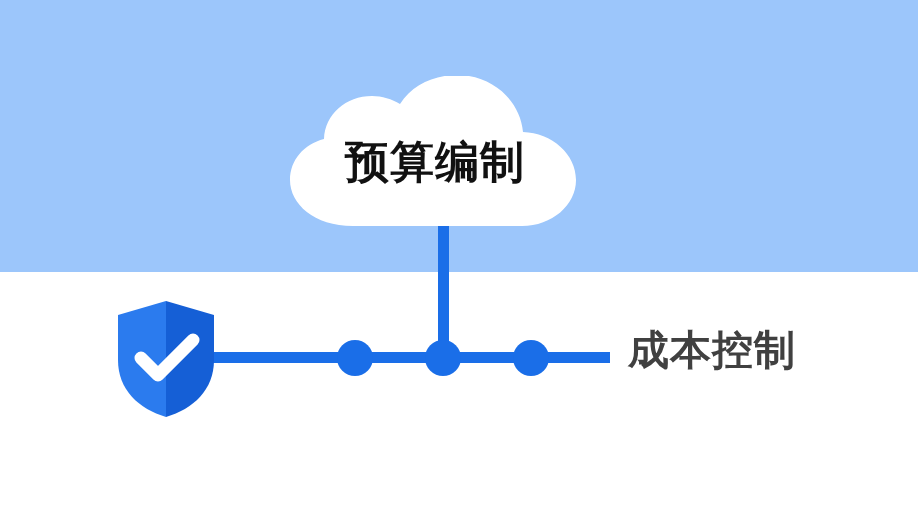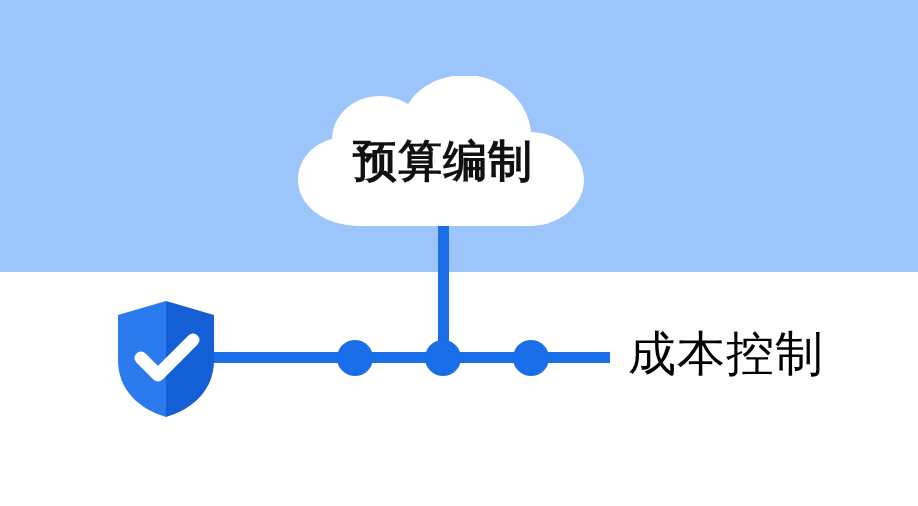--- a/index.html
+++ b/index.html
@@ -36,25 +36,24 @@
     left: 0;
     top: 272px;
     width: 918px;
     height: 234px;
     background: #ffffff;
   }
 
   
   #cloud-group {
     position: absolute;
-    left: 292px;
+    left: 284px;
     top: 76px;
     width: 302px;
     height: 156px;
-    font-family: Liberation Serif, serif;
   }
   #cloud-svg {
     position: absolute;
     left: 0;
     top: 0;
     display: block;
   }
   #cloud-label {
     position: absolute;
     left: 0;
@@ -115,23 +114,23 @@
   }
   #shield-svg {
     display: block;
   }
 
   
   #right-label {
     position: absolute;
     left: 628px;
     top: 330px;
-    font-size: 48px;
-    font-weight: normal;
-    color: #000000;
+    font-size: 41px;
+    font-weight: bold;
+    color: #404040;
     letter-spacing: 1px;
     white-space: nowrap;
     line-height: 1;
   }
 </style>
 </head>
 <body>
 
 <div id="stage">
 

